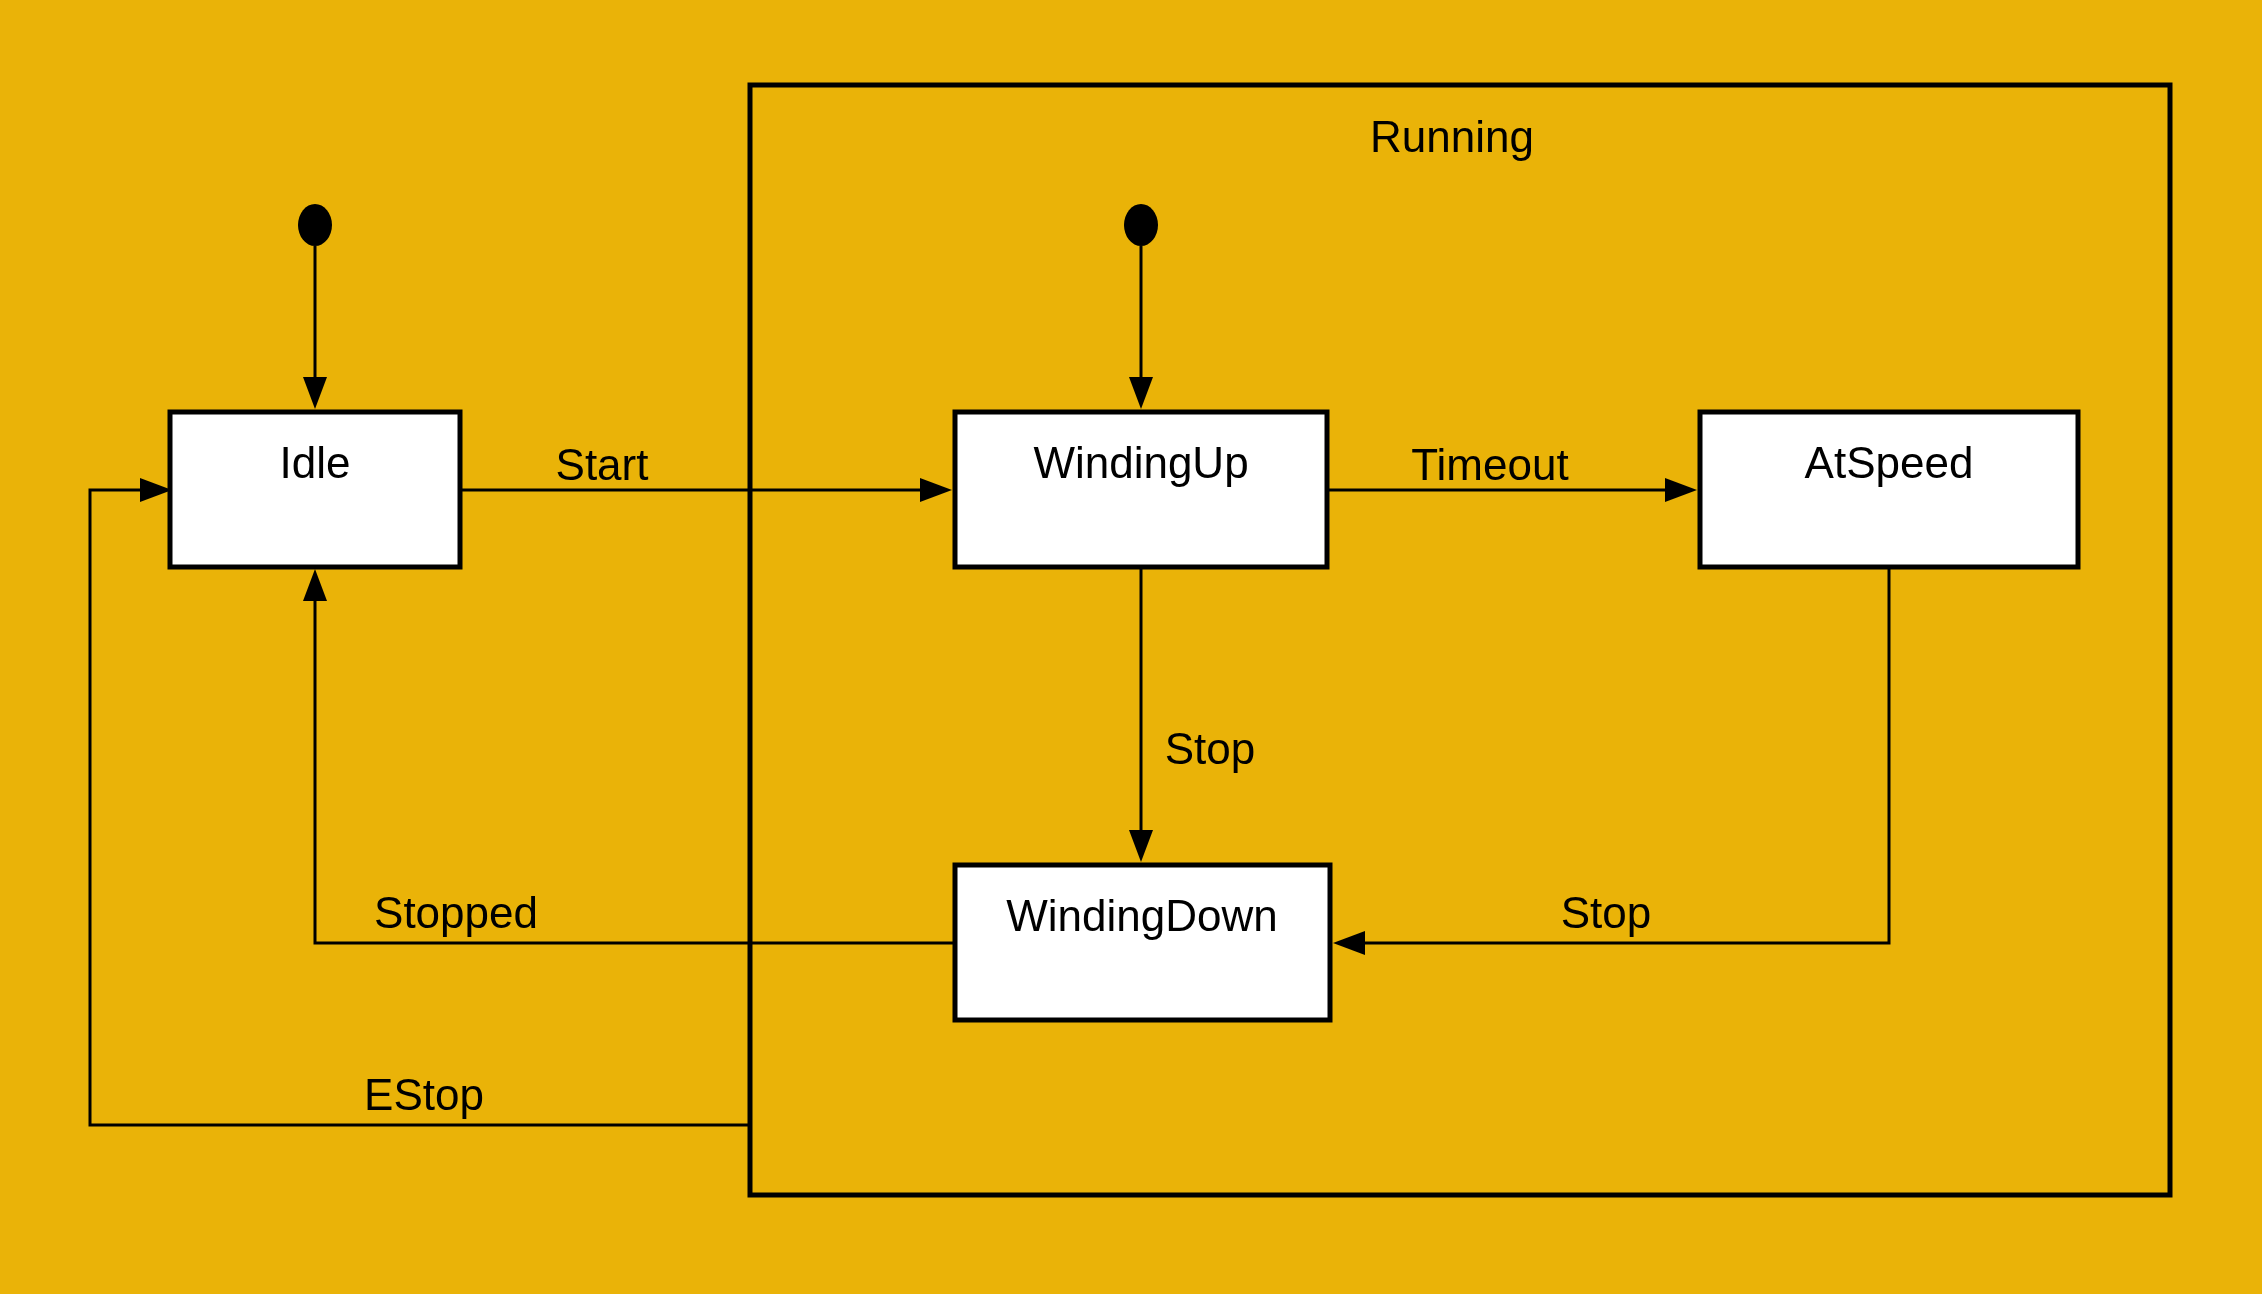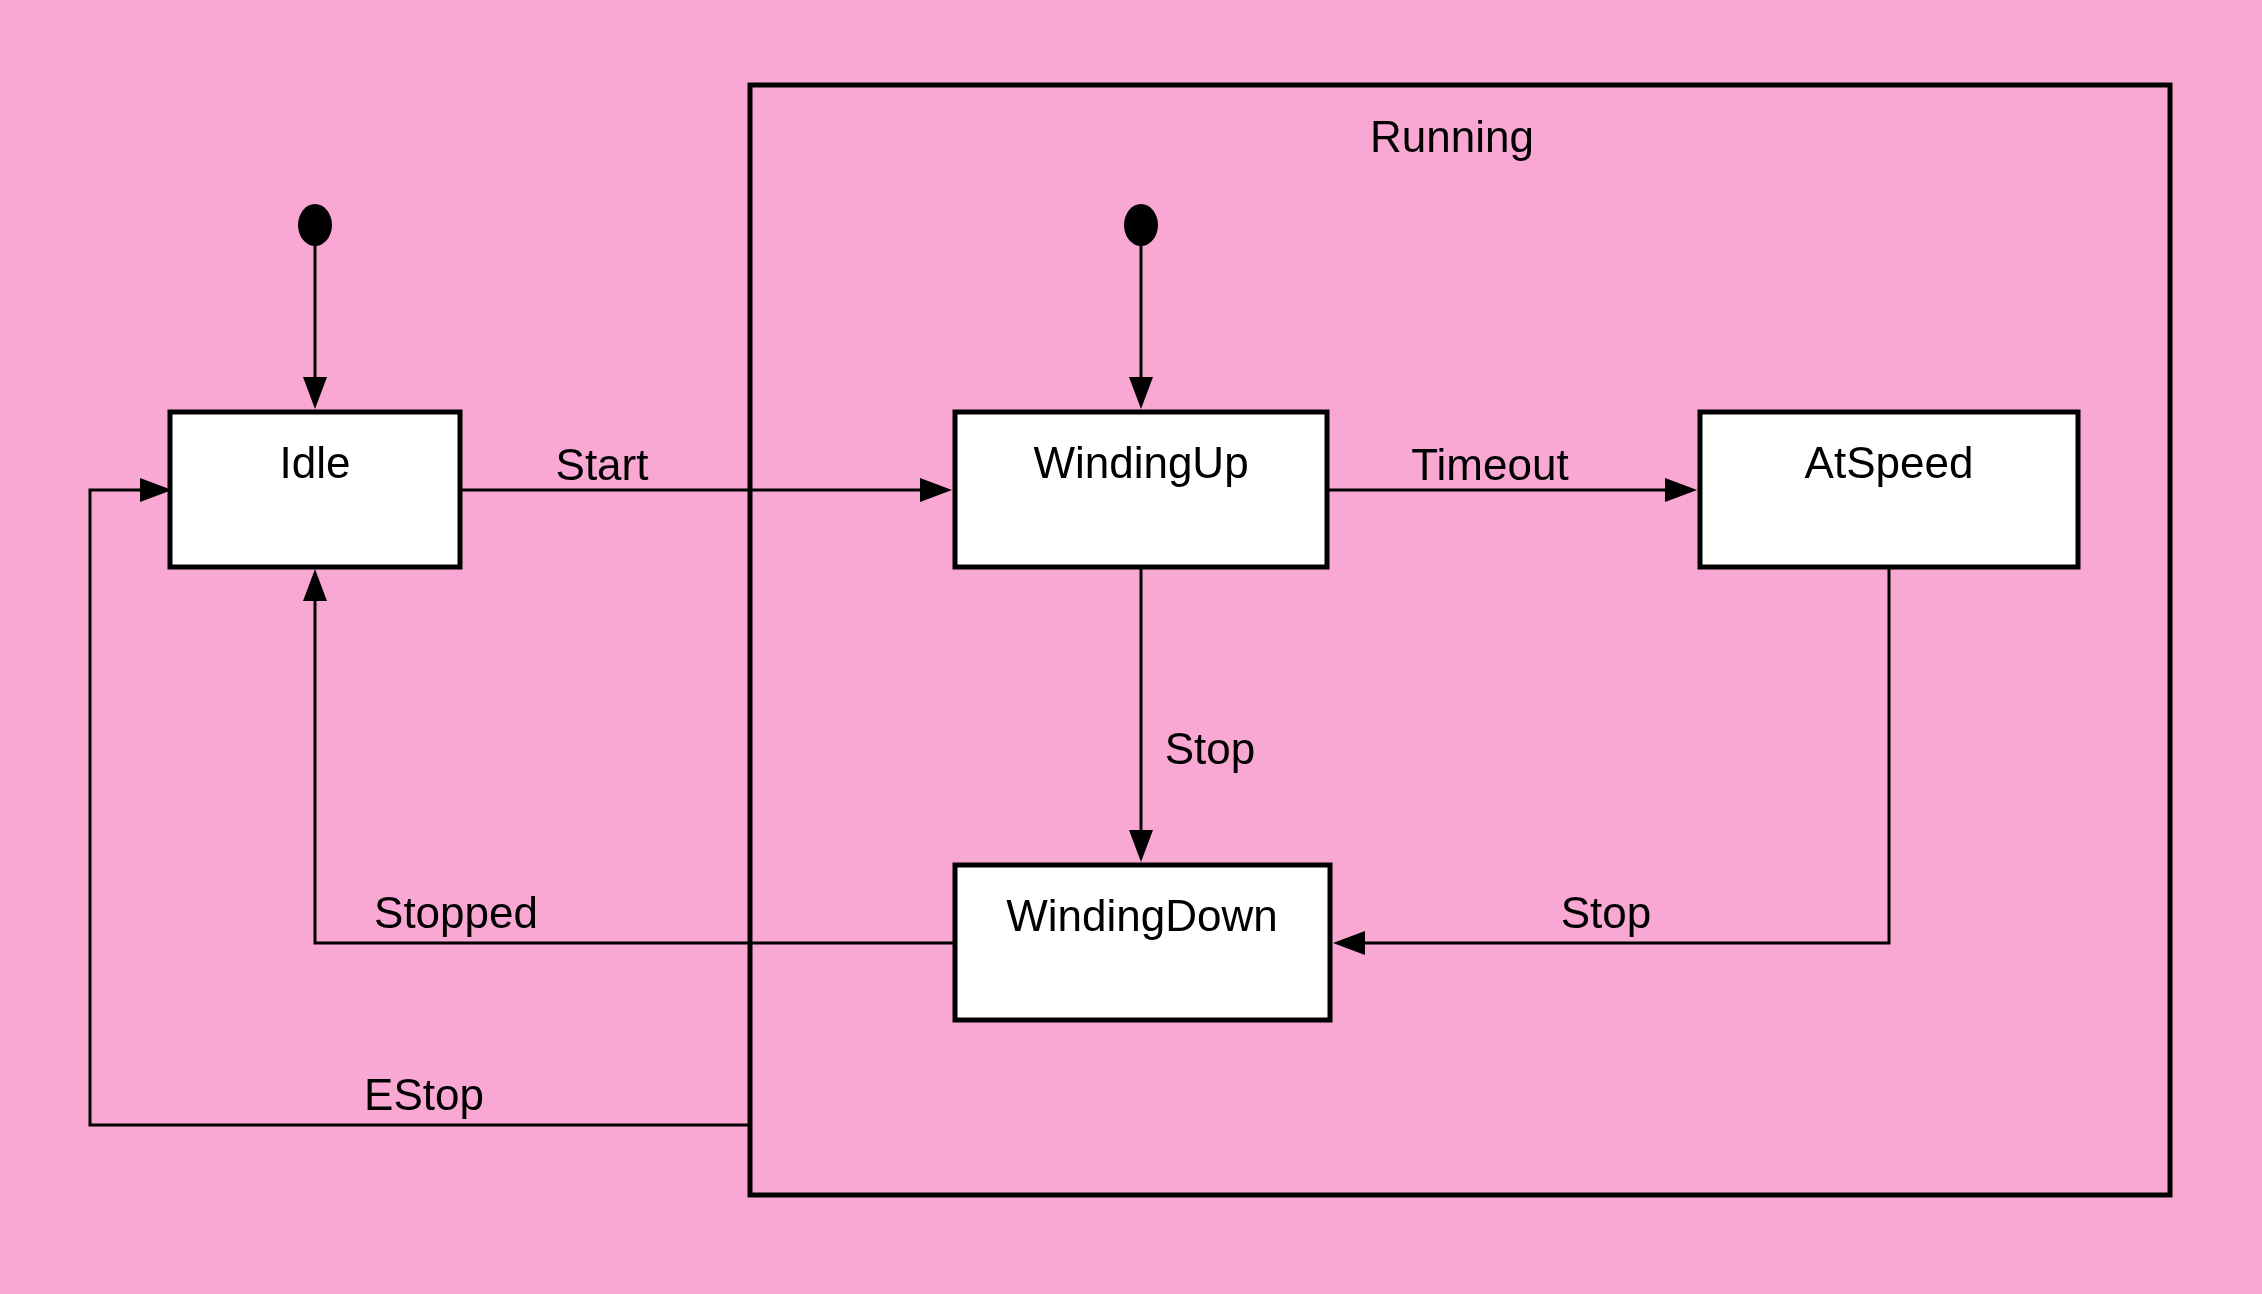--- a/index.html
+++ b/index.html
@@ -4,21 +4,21 @@
 <style>
   html, body {
     margin: 0;
     padding: 0;
     background: #ffffff;
   }
   .canvas {
     position: relative;
     width: 2262px;
     height: 1294px;
-    background: #f9a8d4;
+    background: #eab308;
     overflow: hidden;
   }
   svg { display: block; }
   .composite-box {
     fill: none;
     stroke: #000000;
     stroke-width: 5;
   }
   .state-box {
     fill: #ffffff;

